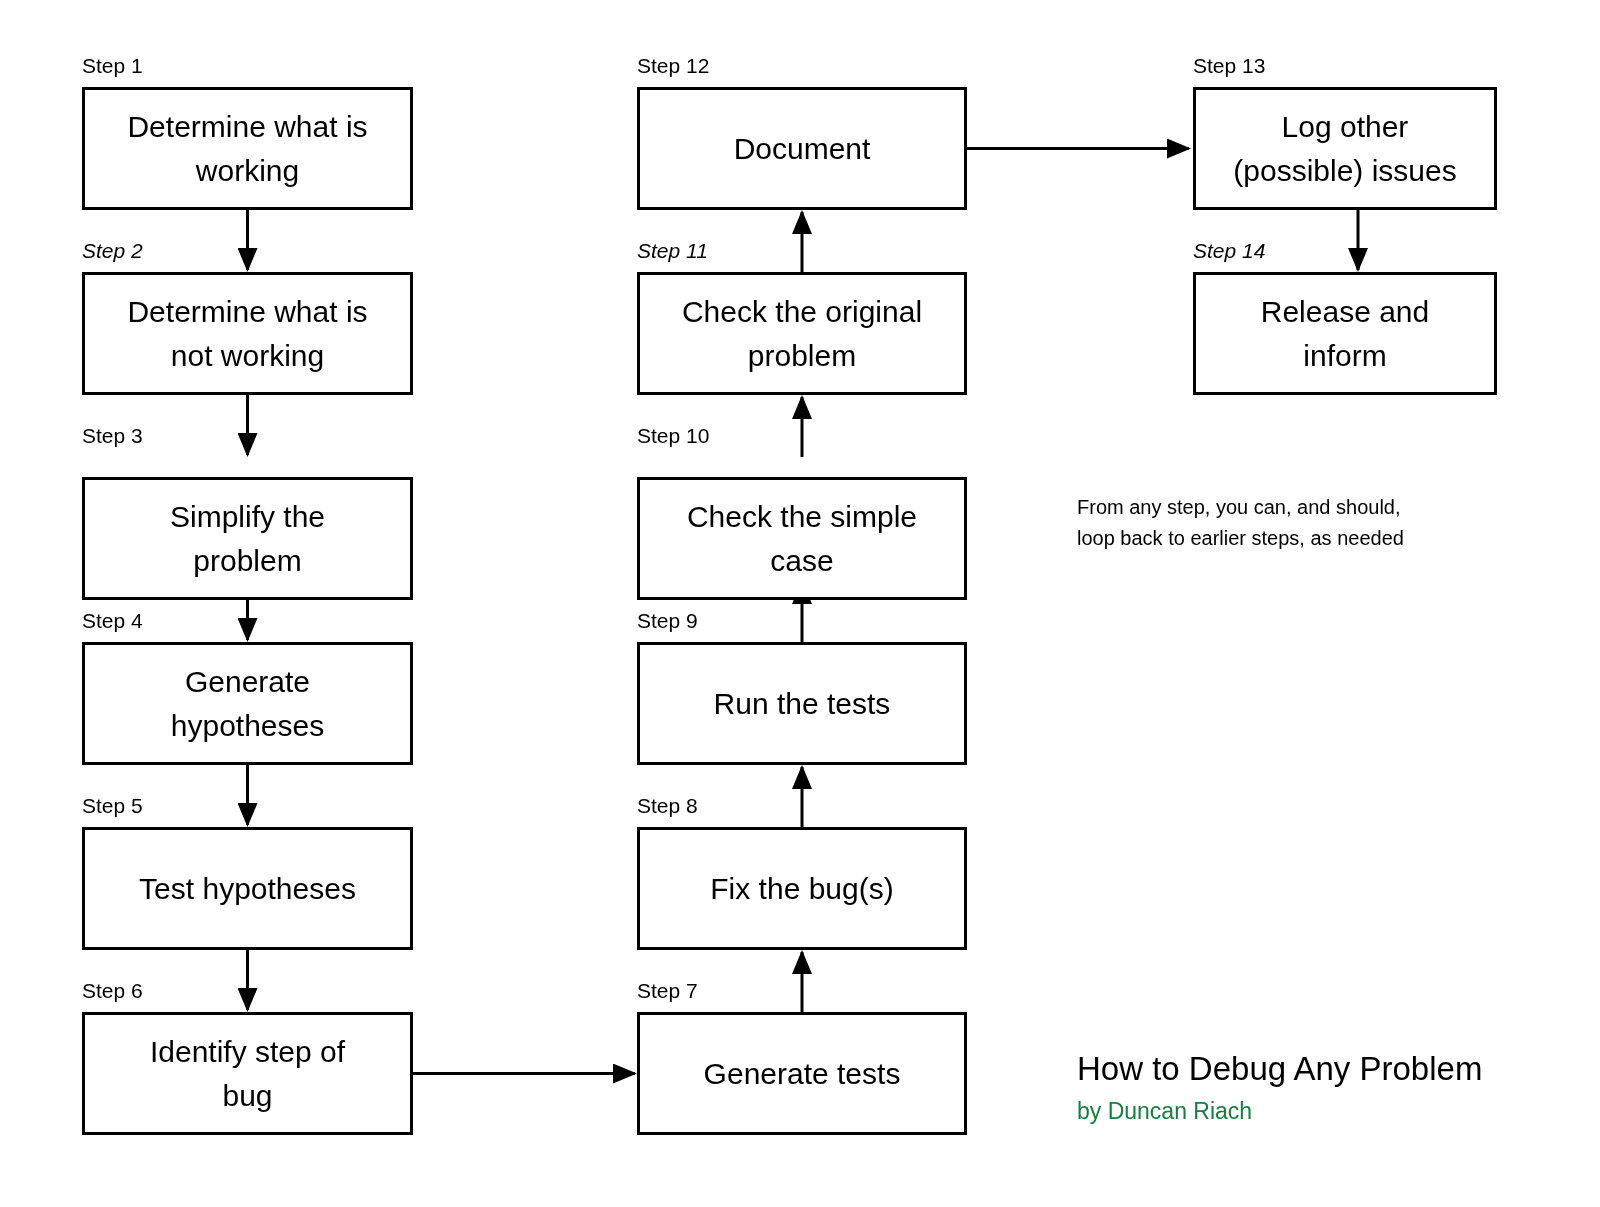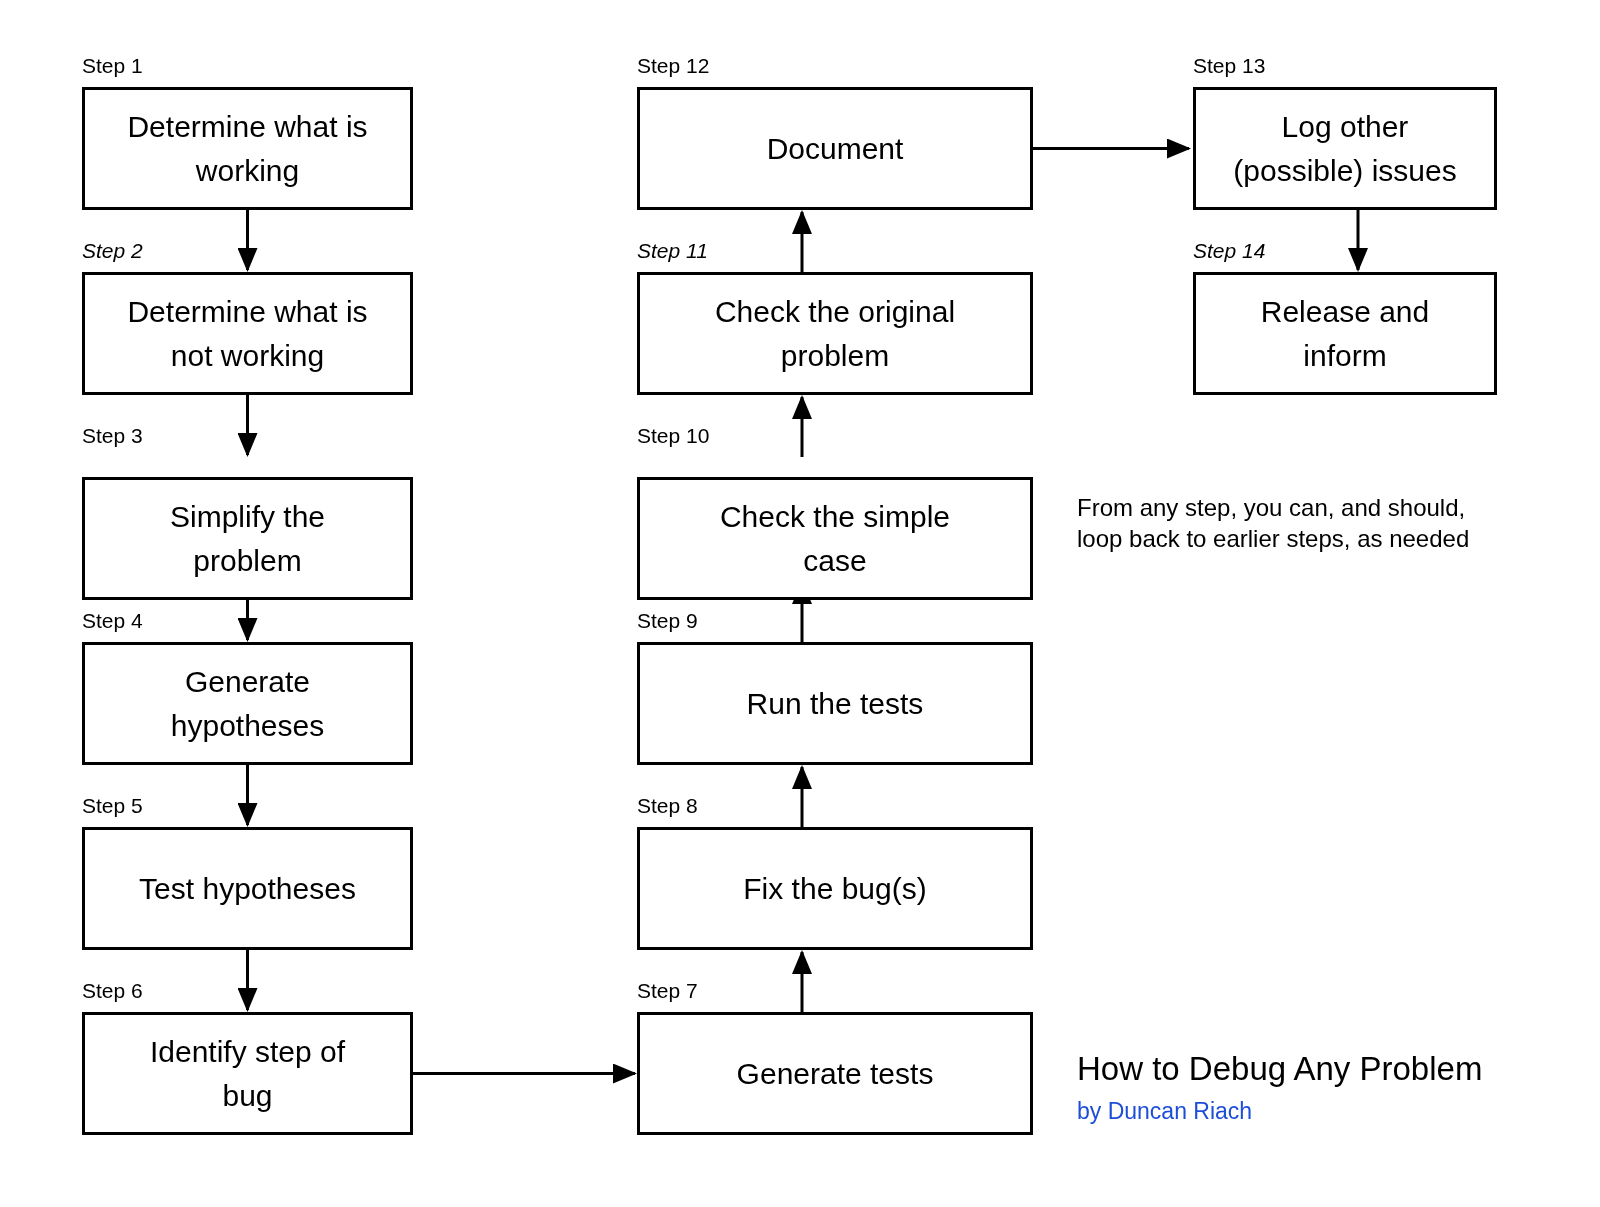--- a/index.html
+++ b/index.html
@@ -39,21 +39,21 @@
     display: flex;
     align-items: center;
     justify-content: center;
     text-align: center;
     font-size: 30px;
     line-height: 44px;
     white-space: pre-line;
   }
   
   .col1 { left: 82px;  width: 331px; }
-  .col2 { left: 637px; width: 396px; }
+  .col2 { left: 637px; width: 330px; }
   .col3 { left: 1193px; width: 304px; }
   .lcol1 { left: 82px; }
   .lcol2 { left: 637px; }
   .lcol3 { left: 1193px; }
   
   .row1 { top: 87px; }
   .row2 { top: 272px; }
   .row3 { top: 457px; margin-top: 20px; }
   .row4 { top: 642px; }
   .row5 { top: 827px; }
@@ -62,39 +62,39 @@
   .lrow1 { top: 54px; text-align: right; }
   .lrow2 { top: 239px; font-style: italic; }
   .lrow3 { top: 424px; }
   .lrow4 { top: 609px; }
   .lrow5 { top: 794px; }
   .lrow6 { top: 979px; }
   #note {
     position: absolute;
     left: 1077px;
     top: 492px;
-    font-size: 24px;
+    font-size: 20px;
     line-height: 31px;
     color: #000000;
   }
   #title-block {
     position: absolute;
     left: 1077px;
     top: 1049px;
   }
   #diagram-title {
     font-size: 33px;
     line-height: 40px;
     color: #000000;
   }
   #diagram-byline {
     margin-top: 9px;
     font-size: 23px;
     line-height: 27px;
-    color: #1d4ed8;
+    color: #15803d;
   }
   svg line { stroke: #000000; stroke-width: 3; }
 </style>
 </head>
 <body>
 
 <div id="canvas">
 
   <svg id="arrow-layer" viewBox="0 0 1600 1207" xmlns="http://www.w3.org/2000/svg">
     <defs>

